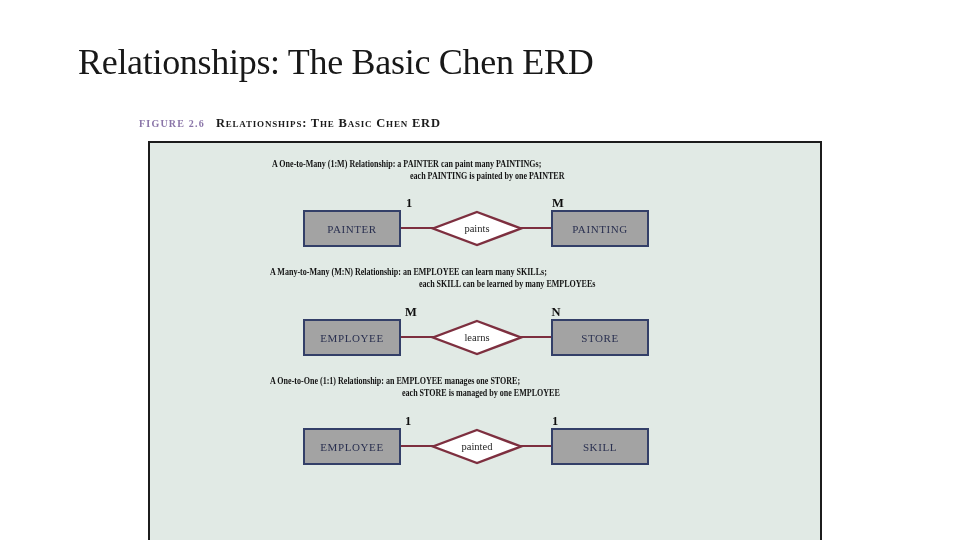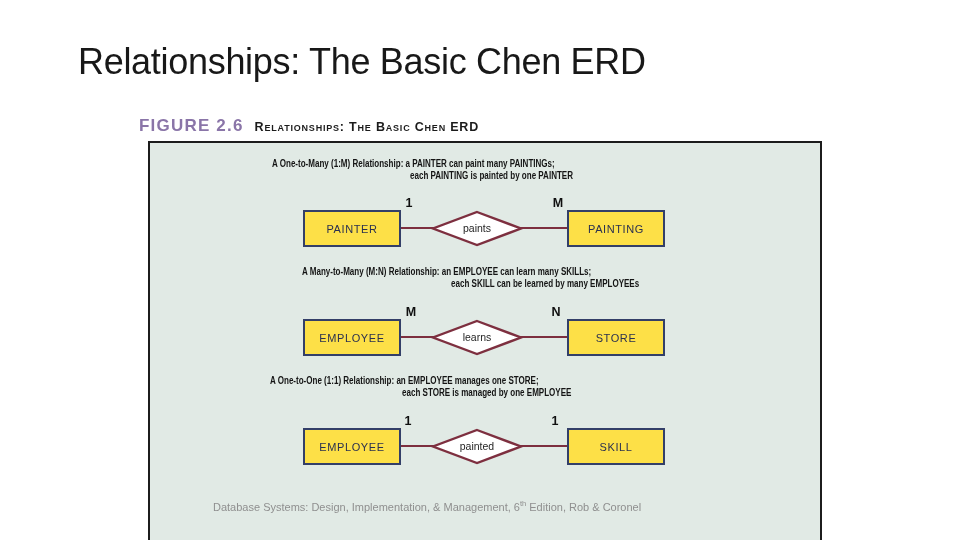--- a/index.html
+++ b/index.html
@@ -1,54 +1,54 @@
 <!DOCTYPE html>
 <html><head>
 <meta charset="utf-8">
 <style>
   html,body { margin:0; padding:0; background:#ffffff; }
   .slide {
     position:relative; width:960px; height:540px; background:#ffffff;
-    overflow:hidden; font-family:Liberation Sans, sans-serif;border-radius:11px;
+    overflow:hidden; font-family:Liberation Serif, serif;border-radius:11px;
   }
   .slide-title {
     position:absolute; left:78px; top:42px;
     font-size:36px; font-weight:300; color:#181818;
     letter-spacing:-0.3px; white-space:nowrap; line-height:40px;
   }
   .caption-row {
     position:absolute; left:139px; top:116px; display:flex;
     align-items:baseline; gap:11px; white-space:nowrap;
   }
   .figure-label {
-    font-size:17px; font-weight:bold; color:#8a75a8; letter-spacing:1.2px;
+    font-size:10px; font-weight:bold; color:#8a75a8; letter-spacing:1.2px;
   }
   .figure-caption {
     font-size:12.5px; font-weight:bold; color:#1b1b1b;
     font-variant:small-caps; letter-spacing:0.8px;
   }
   .figure-panel {
     position:absolute; left:148px; top:141px; width:674px; height:402px;
     background:#e1eae5; border:2px solid #1c1c1c; box-sizing:border-box;
   }
   .section-heading { position:absolute; white-space:nowrap; }
   .section-heading .hline {
     font-size:11px; font-weight:bold; color:#141414; line-height:12px;
     transform:scaleX(0.73); transform-origin:0 0; white-space:nowrap;
   }
   .entity {
     position:absolute; width:98px; height:37px; box-sizing:border-box;
-    background:#fde047; border:2px solid #333f68;
+    background:#a3a3a3; border:2px solid #333f68;
     display:flex; align-items:center; justify-content:center;
   }
   .entity-label {
     font-size:11px; color:#2a3050; letter-spacing:0.6px; font-weight:500;
   }
   .entity.left  { left:153px; }
-  .entity.right { left:417px; }
+  .entity.right { left:401px; }
   .connector {
     position:absolute; left:251px; width:168px; height:2px; background:#7d2f3f;
   }
   .diamond-wrap { position:absolute; left:281px; width:92px; height:37px; }
   .diamond-wrap svg { display:block; }
   .diamond-label {
     position:absolute; left:0; top:0; width:92px; height:36px;
     display:flex; align-items:center; justify-content:center;
     font-size:10.5px; color:#252525;
   }
@@ -57,21 +57,21 @@
     font-size:12.5px; font-weight:bold; color:#0f0f0f; line-height:12px;
   }
   
   .s1 .section-heading { left:122px; top:14px; }
   .s1 .conn-label.l { left:250px; top:54px; }
   .s1 .conn-label.r { left:399px; top:54px; }
   .s1 .entity   { top:67px; }
   .s1 .connector{ top:84px; }
   .s1 .diamond-wrap { top:67px; }
   
-  .s2 .section-heading { left:120px; top:122px;margin-left:32px; }
+  .s2 .section-heading { left:120px; top:122px; }
   .s2 .conn-label.l { left:252px; top:163px; }
   .s2 .conn-label.r { left:397px; top:163px; }
   .s2 .entity   { top:176px; }
   .s2 .connector{ top:193px; }
   .s2 .diamond-wrap { top:176px; }
   
   .s3 .section-heading { left:120px; top:231px; }
   .s3 .conn-label.l { left:249px; top:272px; }
   .s3 .conn-label.r { left:396px; top:272px; }
   .s3 .entity   { top:285px; }
@@ -158,17 +158,14 @@
         </svg>
         <span class="diamond-label">painted</span>
       </div>
       <div class="entity right">
         <span class="entity-label">SKILL</span>
       </div>
     </div>
 
   </div>
 
-  <div class="citation">
-    <span>Database Systems: Design, Implementation, &amp; Management, 6</span><sup>th</sup><span> Edition, Rob &amp; Coronel</span>
-  </div>
 
 </div>
 
 </body></html>

